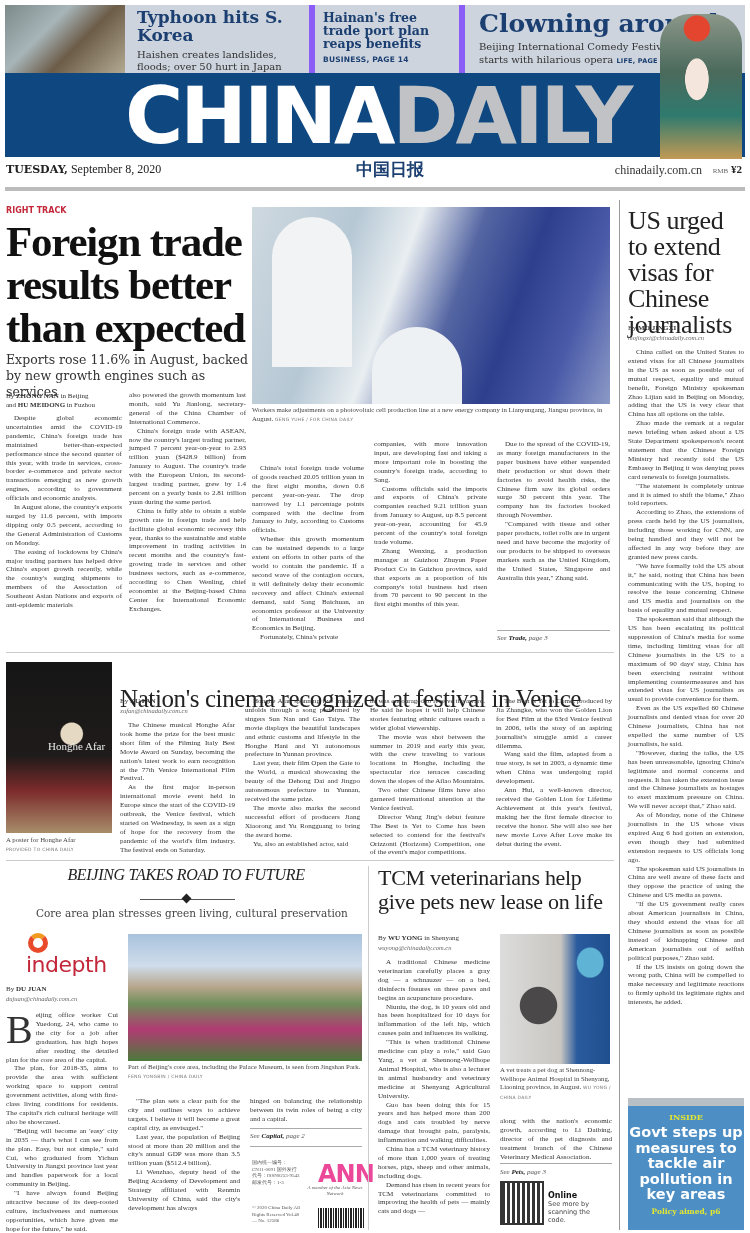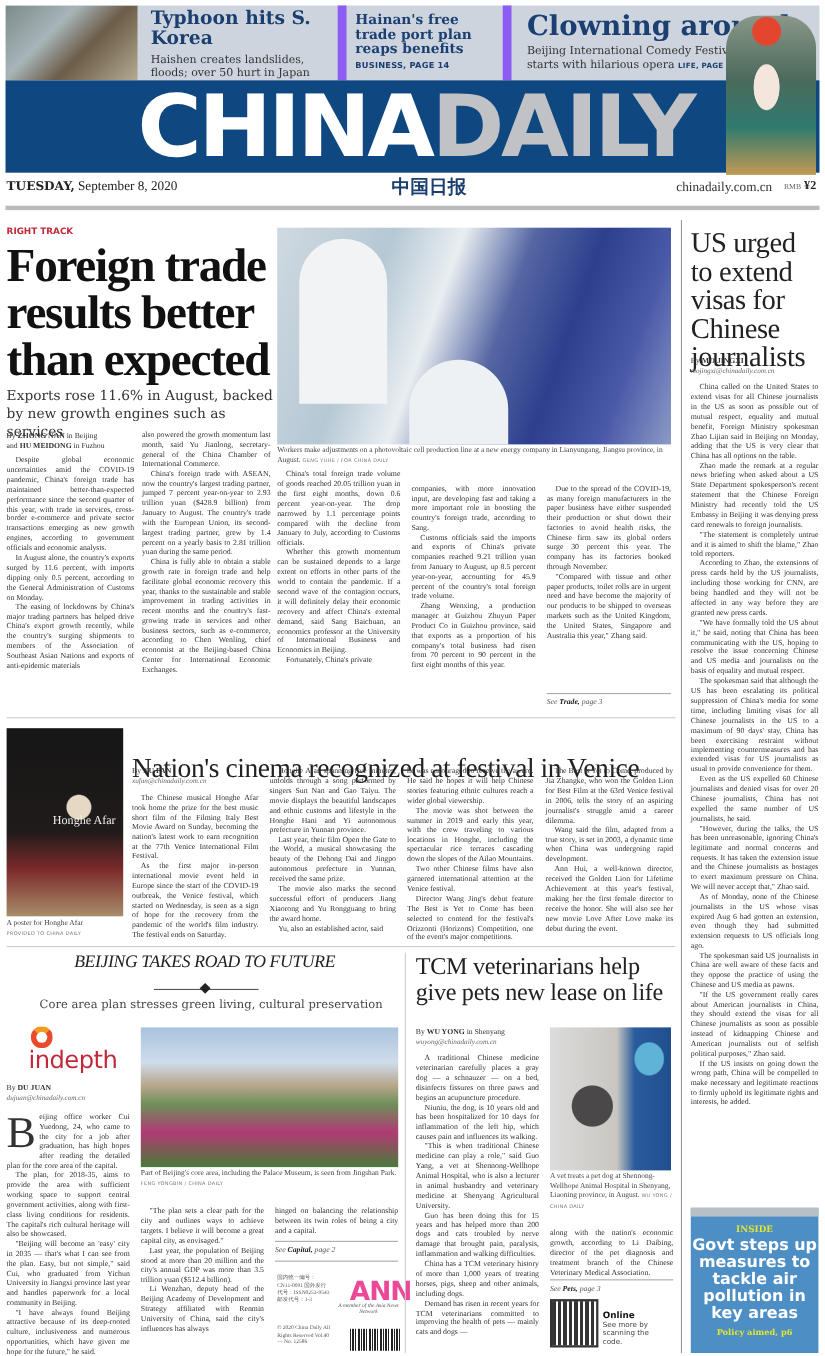--- a/index.html
+++ b/index.html
@@ -1,21 +1,21 @@
 <!DOCTYPE html>
 <html><head>
 <meta charset="utf-8">
 <style>
 *{box-sizing:border-box;margin:0;padding:0}
 html,body{width:750px;height:1233px;overflow:hidden;background:#fff}
 body{font-family:"Liberation Serif","DejaVu Serif",serif;color:#222;position:relative}
 .abs{position:absolute}
 
 .teasers{left:5px;top:5px;width:740px;height:68px;background:#cdd4de;display:flex}
-.teaser{position:relative;height:68px;border-right:8px solid #8b5cf6;overflow:hidden}
+.teaser{position:relative;height:68px;border-right:6px solid #8b5cf6;overflow:hidden}
 .teaser .ph{position:absolute;top:0;left:0;height:68px}
 .t1{width:310px}
 .t1 .ph{width:120px;background:linear-gradient(135deg,#7d8a8a 0%,#a7b5b9 35%,#6c5c48 60%,#b3aa92 100%)}
 .t1 .txt{position:absolute;left:132px;top:4px}
 .t2{width:150px}
 .t2 .txt{position:absolute;left:8px;top:6px}
 .t3{width:280px;border-right:none}
 .t3 .txt{position:absolute;left:14px;top:6px}
 .th{font-family:"DejaVu Serif",serif;font-weight:bold;color:#1b3f70;line-height:1.05}
 .t1 .th{font-size:17px}
@@ -134,21 +134,21 @@
     <p>In August alone, the country's exports surged by 11.6 percent, with imports dipping only 0.5 percent, according to the General Administration of Customs on Monday.</p>
     <p>The easing of lockdowns by China's major trading partners has helped drive China's export growth recently, while the country's surging shipments to members of the Association of Southeast Asian Nations and exports of anti-epidemic materials</p>
 </div>
 <div class="abs body" style="left:129px;top:391px;width:117px">
   <p style="text-indent:0">also powered the growth momentum last month, said Yu Jianlong, secretary-general of the China Chamber of International Commerce.</p>
     <p>China's foreign trade with ASEAN, now the country's largest trading partner, jumped 7 percent year-on-year to 2.93 trillion yuan ($428.9 billion) from January to August. The country's trade with the European Union, its second-largest trading partner, grew by 1.4 percent on a yearly basis to 2.81 trillion yuan during the same period.</p>
     <p>China is fully able to obtain a stable growth rate in foreign trade and help facilitate global economic recovery this year, thanks to the sustainable and stable improvement in trading activities in recent months and the country's fast-growing trade in services and other business sectors, such as e-commerce, according to Chen Wenling, chief economist at the Beijing-based China Center for International Economic Exchanges.</p>
 </div>
 <div class="abs photo-lead"></div>
 <div class="abs caption" style="left:252px;top:406px;width:362px"><span>Workers make adjustments on a photovoltaic cell production line at a new energy company in Lianyungang, Jiangsu province, in August.</span> <span class="credit">GENG YUHE / FOR CHINA DAILY</span></div>
-<div class="abs body" style="left:252px;top:427px;width:112px">
+<div class="abs body" style="left:252px;top:464px;width:112px">
     <p>China's total foreign trade volume of goods reached 20.05 trillion yuan in the first eight months, down 0.6 percent year-on-year. The drop narrowed by 1.1 percentage points compared with the decline from January to July, according to Customs officials.</p>
     <p>Whether this growth momentum can be sustained depends to a large extent on efforts in other parts of the world to contain the pandemic. If a second wave of the contagion occurs, it will definitely delay their economic recovery and affect China's external demand, said Sang Baichuan, an economics professor at the University of International Business and Economics in Beijing.</p>
     <p>Fortunately, China's private</p>
   </div>
 <div class="abs body" style="left:374px;top:440px;width:113px">
     <p style="text-indent:0">companies, with more innovation input, are developing fast and taking a more important role in boosting the country's foreign trade, according to Sang.</p>
     <p>Customs officials said the imports and exports of China's private companies reached 9.21 trillion yuan from January to August, up 8.5 percent year-on-year, accounting for 45.9 percent of the country's total foreign trade volume.</p>
     <p>Zhang Wenxing, a production manager at Guizhou Zhuyun Paper Product Co in Guizhou province, said that exports as a proportion of his company's total business had risen from 70 percent to 90 percent in the first eight months of this year.</p>
   </div>
 <div class="abs body" style="left:497px;top:440px;width:113px">
@@ -223,21 +223,21 @@
 <div class="abs byline" style="left:6px;top:985px">By <b>DU JUAN</b><br><span class="email">dujuan@chinadaily.com.cn</span></div>
 <div class="abs body" style="left:6px;top:1011px;width:112px">
   <p style="text-indent:0"><span class="dropcap">B</span><span>eijing office worker Cui Yuedong, 24, who came to the city for a job after graduation, has high hopes after reading the detailed plan for the core area of the capital.</span></p>
     <p>The plan, for 2018-35, aims to provide the area with sufficient working space to support central government activities, along with first-class living conditions for residents. The capital's rich cultural heritage will also be showcased.</p>
     <p>"Beijing will become an 'easy' city in 2035 — that's what I can see from the plan. Easy, but not simple," said Cui, who graduated from Yichun University in Jiangxi province last year and handles paperwork for a local community in Beijing.</p>
     <p>"I have always found Beijing attractive because of its deep-rooted culture, inclusiveness and numerous opportunities, which have given me hope for the future," he said.</p>
 </div>
 <div class="abs body" style="left:128px;top:1097px;width:112px">
     <p>"The plan sets a clear path for the city and outlines ways to achieve targets. I believe it will become a great capital city, as envisaged."</p>
     <p>Last year, the population of Beijing stood at more than 20 million and the city's annual GDP was more than 3.5 trillion yuan ($512.4 billion).</p>
-    <p>Li Wenzhao, deputy head of the Beijing Academy of Development and Strategy affiliated with Renmin University of China, said the city's influences has always</p>
+    <p>Li Wenzhao, deputy head of the Beijing Academy of Development and Strategy affiliated with Renmin University of China, said the city's development has always</p>
   </div>
 <div class="abs body" style="left:250px;top:1097px;width:112px">
     <p style="text-indent:0">hinged on balancing the relationship between its twin roles of being a city and a capital.</p>
   </div>
 <div class="abs hr" style="left:250px;top:1128px;width:112px"></div>
 <div class="abs seeref" style="left:250px;top:1132px"><span>See</span> <b>Capital,</b> <span>page 2</span></div>
 <div class="abs hr" style="left:250px;top:1146px;width:112px"></div>
 <div class="abs tiny" style="left:252px;top:1160px;width:48px">国内统一编号：CN11-0091 国外发行代号：ISSN0253-9543 邮发代号：1-3</div>
 <div class="abs tiny" style="left:252px;top:1205px;width:50px">© 2020 China Daily All Rights Reserved Vol.40 — No. 12586</div>
 <div class="abs ann" style="left:318px">ANN</div>

